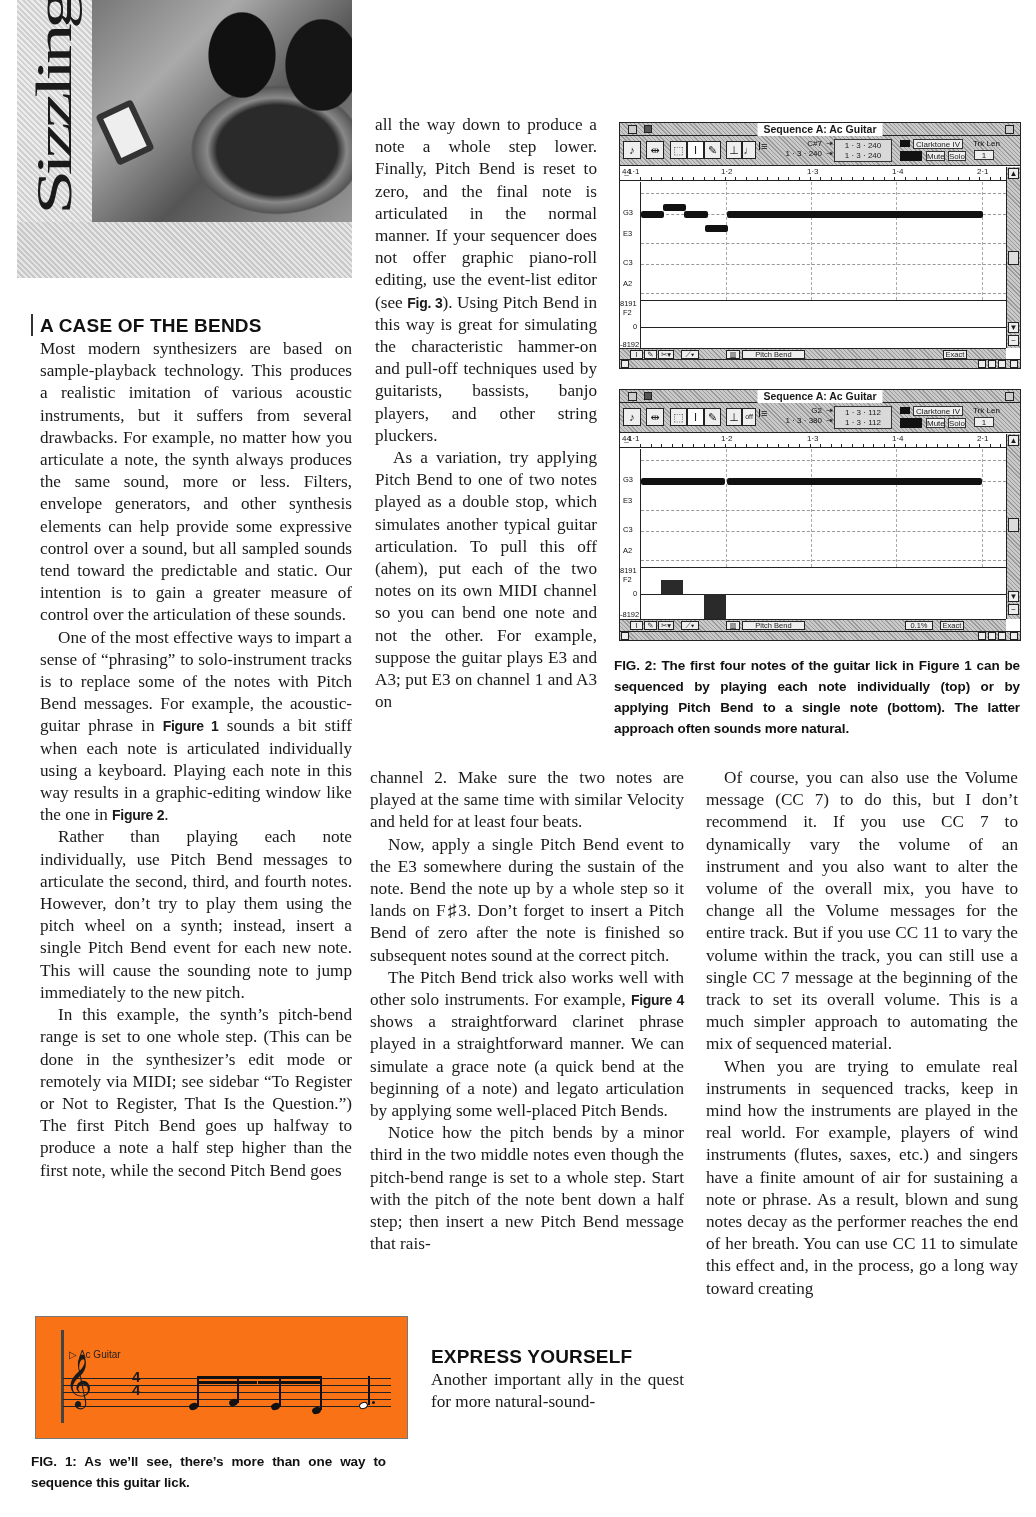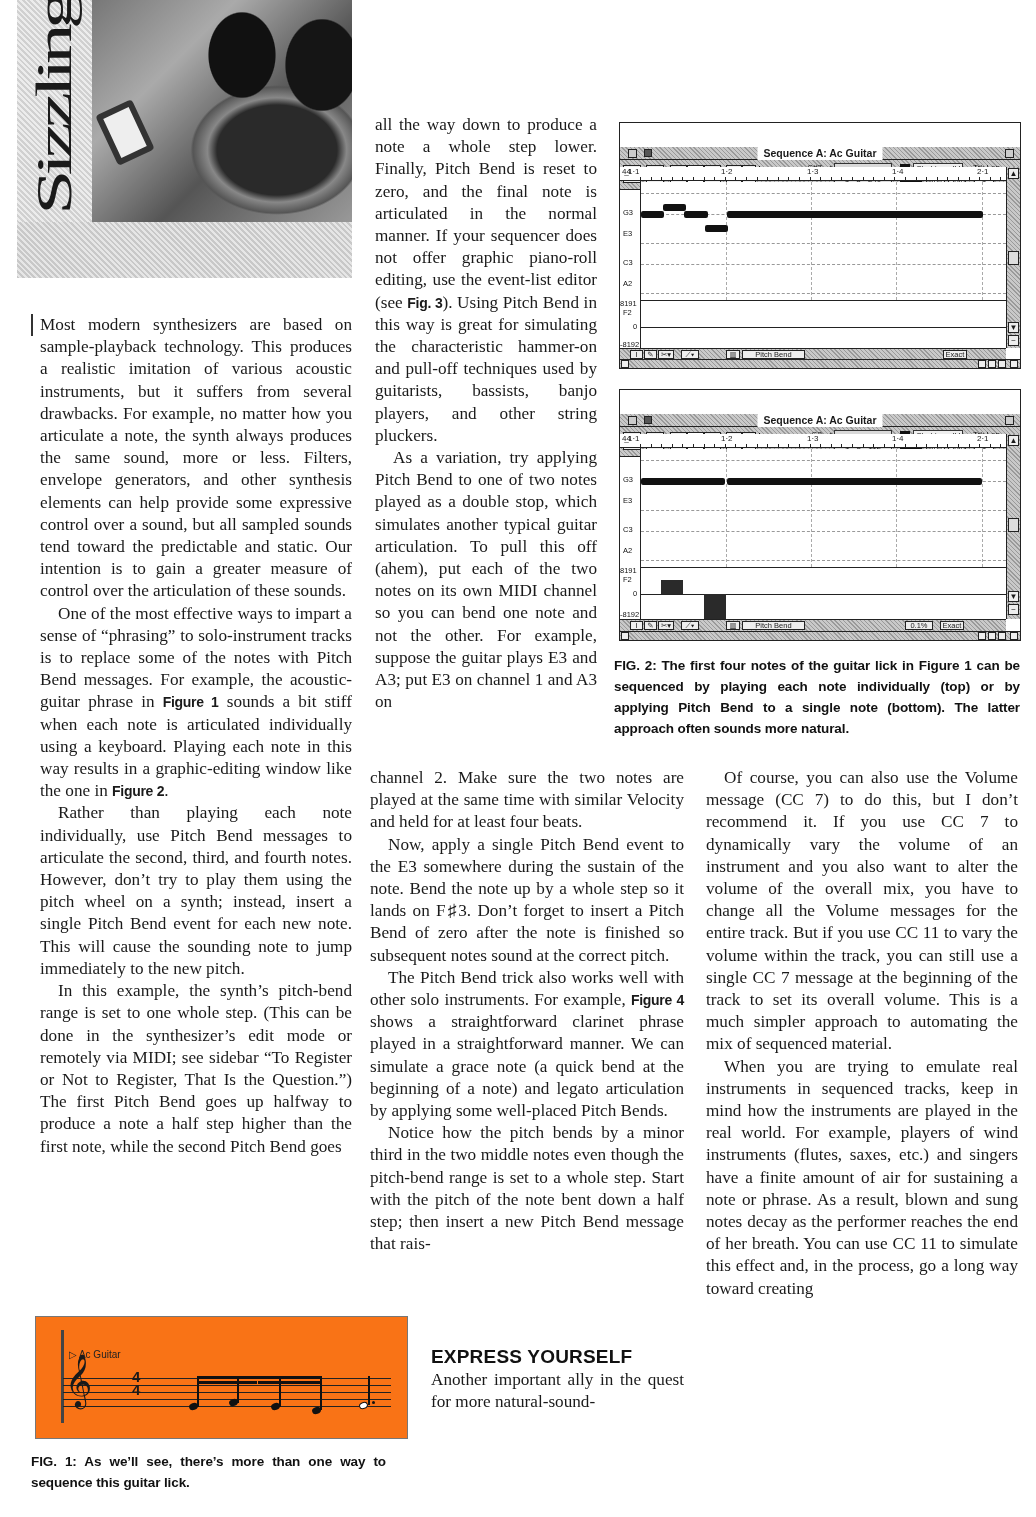--- a/index.html
+++ b/index.html
@@ -63,21 +63,21 @@
   .note { position: absolute; width: 9px; height: 7px; border-radius: 50%; background: #111; transform: rotate(-20deg); }
   .note.hollow { background: #fff; border: 1.5px solid #111; }
   .stem { position: absolute; width: 1.5px; background: #111; }
   .beam { position: absolute; height: 3px; background: #111; }
 
   
   .seqwin { position: absolute; left: 619px; width: 402px; border: 1px solid #222; background: #fff; font-family: "Liberation Sans", sans-serif; }
   .seqwin.top { top: 122px; height: 247px; }
   .seqwin.bot { top: 389px; height: 252px; }
   .mac-pattern { background-image: repeating-linear-gradient(45deg, #9a9a9a 0 1px, #c9c9c9 1px 3px); }
-  .titlebar { position: relative; height: 13px; border-bottom: 1px solid #222; margin-top: 24px; }
+  .titlebar { position: relative; height: 13px; border-bottom: 1px solid #222; }
   .titlebar .close-box { position: absolute; left: 8px; top: 2px; width: 9px; height: 9px; border: 1px solid #222; background: #ccc; }
   .titlebar .collapse-box { position: absolute; left: 24px; top: 2px; width: 8px; height: 8px; border: 1px solid #222; background: #555; }
   .titlebar .zoom-box { position: absolute; right: 6px; top: 2px; width: 9px; height: 9px; border: 1px solid #222; background: #ccc; }
   .titlebar .title { position: absolute; left: 50%; top: 0; transform: translateX(-50%); background: #fff; padding: 0 6px; font-size: 10.5px; font-weight: bold; line-height: 13px; white-space: nowrap; }
   .toolbar { position: relative; height: 30px; border-bottom: 1px solid #222; }
   .tb-btn { position: absolute; top: 5px; height: 18px; border: 1px solid #222; background: #eee; font-size: 11px; line-height: 16px; text-align: center; }
   .tb-info { position: absolute; top: 3px; font-size: 8px; line-height: 10px; white-space: pre; color: #111; text-align: right; }
   .tb-box { position: absolute; top: 3px; height: 23px; border: 1px solid #333; background: #d9d9d9; font-size: 8px; line-height: 10px; text-align: center; padding-top: 1px; white-space: pre; }
   .tb-field { position: absolute; background: #eee; border: 1px solid #333; font-size: 8px; line-height: 9px; text-align: center; white-space: nowrap; }
   .tb-black { position: absolute; background: #111; }
@@ -106,20 +106,21 @@
 <div class="hero">
   <div class="hero-left-band"></div>
   <div class="hero-photo"></div>
   <div class="hero-handle"></div>
   <div class="hero-band"></div>
   <div class="title-sizzling"><span>Sizzling</span></div>
 </div>
 
 <div class="col-rule"></div>
 <div class="col" style="left:40px; top:314px; width:312px;">
+  <div class="head">A CASE OF THE BENDS</div>
   <p>Most modern synthesizers are based on sample-playback technology. This produces a realistic imitation of various acoustic instruments, but it suffers from several drawbacks. For example, no matter how you articulate a note, the synth always produces the same sound, more or less. Filters, envelope generators, and other synthesis elements can help provide some expressive control over a sound, but all sampled sounds tend toward the predictable and static. Our intention is to gain a greater measure of control over the articulation of these sounds.</p>
   <p class="indent"><span>One of the most effective ways to impart a sense of “phrasing” to solo-instrument tracks is to replace some of the notes with Pitch Bend messages. For example, the acoustic-guitar phrase in </span><b class="fig">Figure 1</b><span> sounds a bit stiff when each note is articulated individually using a keyboard. Playing each note in this way results in a graphic-editing window like the one in </span><b class="fig">Figure 2</b><span>.</span></p>
   <p class="indent">Rather than playing each note individually, use Pitch Bend messages to articulate the second, third, and fourth notes. However, don’t try to play them using the pitch wheel on a synth; instead, insert a single Pitch Bend event for each new note. This will cause the sounding note to jump immediately to the new pitch.</p>
   <p class="indent">In this example, the synth’s pitch-bend range is set to one whole step. (This can be done in the synthesizer’s edit mode or remotely via MIDI; see sidebar “To Register or Not to Register, That Is the Question.”) The first Pitch Bend goes up halfway to produce a note a half step higher than the first note, while the second Pitch Bend goes</p>
 </div>
 
 <div class="fig1">
   <div class="bar"></div>
   <div class="track-label"><span>▷ </span><span>Ac Guitar</span></div>
   <div class="staff-line" style="top:61px"></div>

